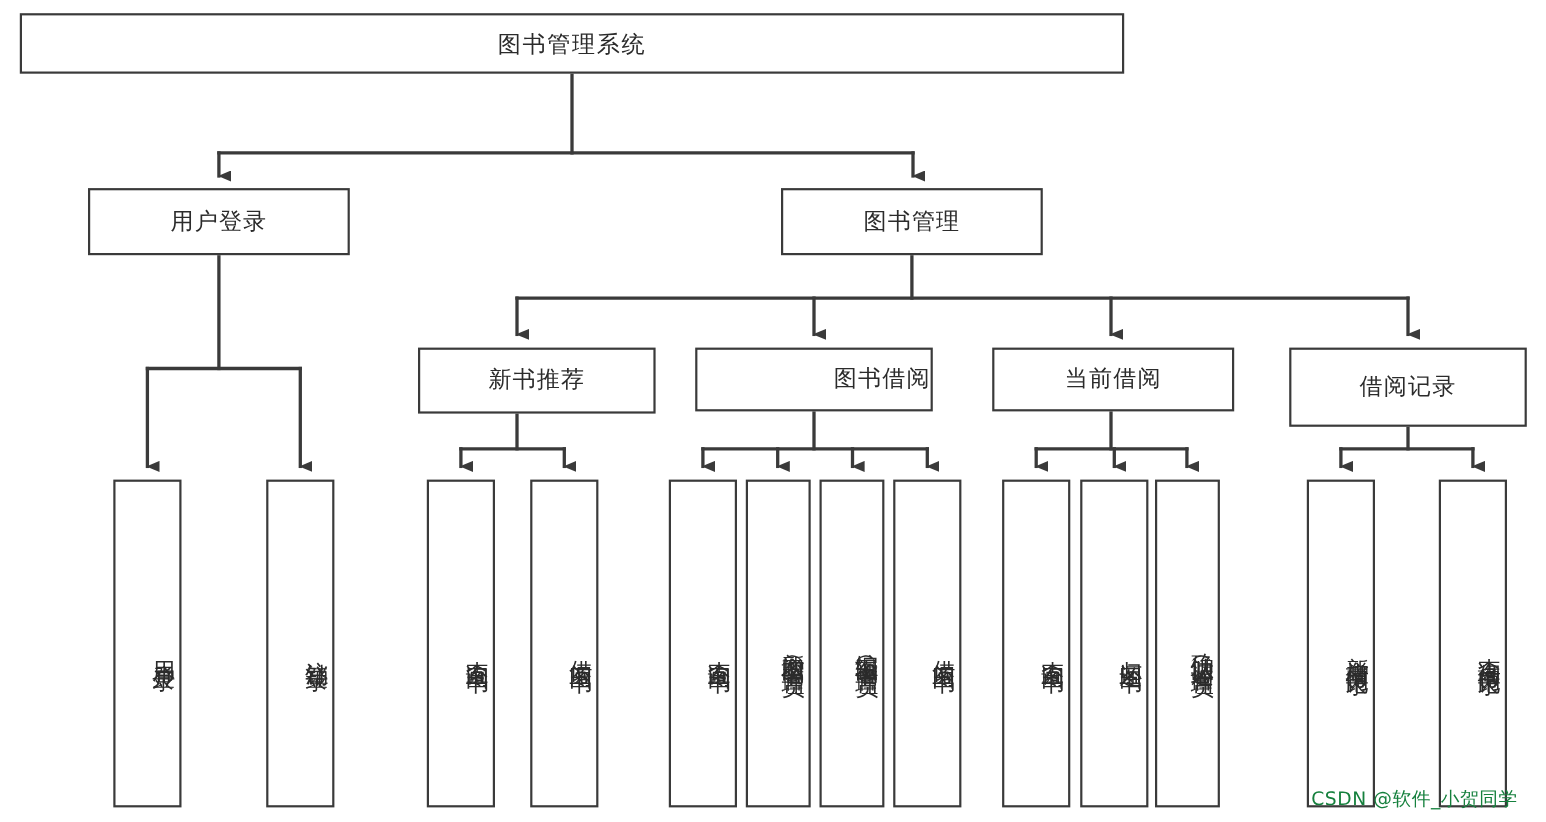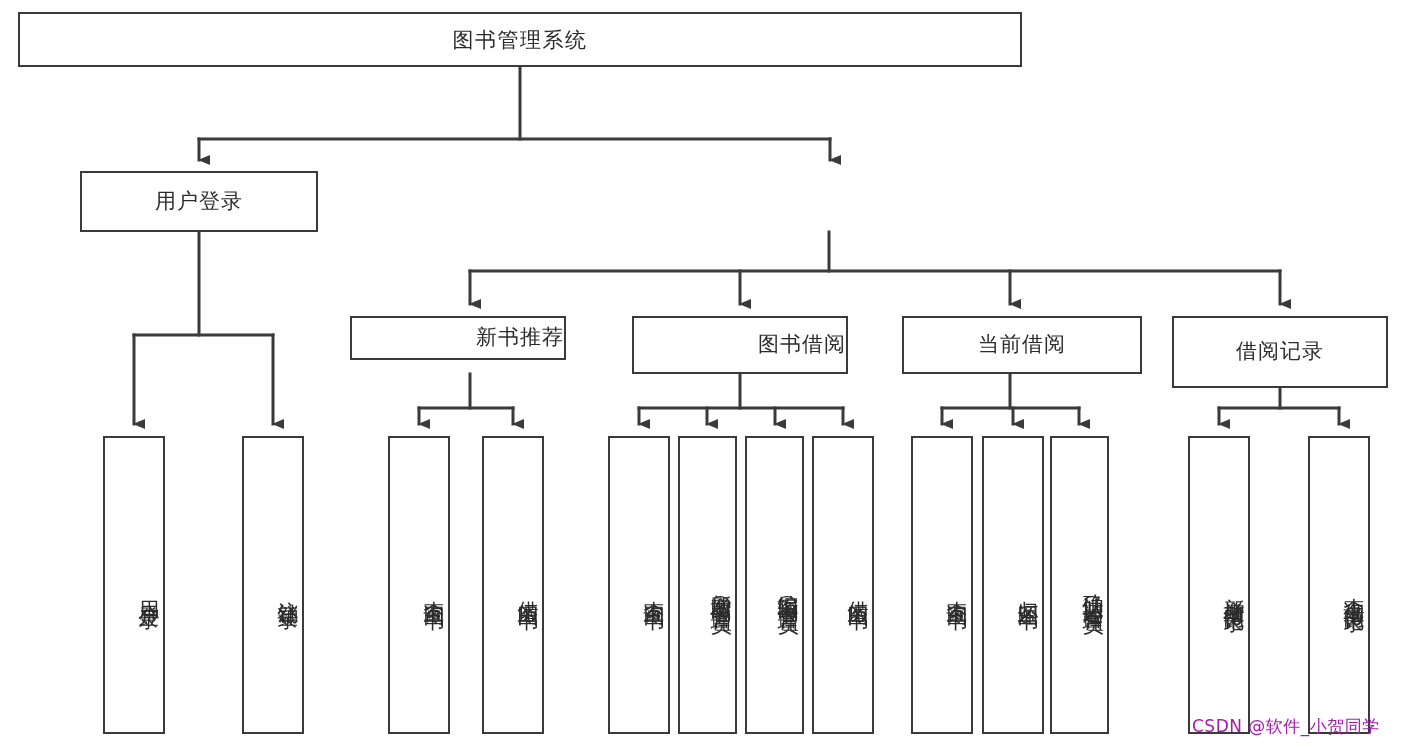--- a/index.html
+++ b/index.html
@@ -125,28 +125,31 @@
     </g>
   </svg>
 
   <div class="node node-root" style="left: 18px; top: 12px; width: 1004px; height: 55px;">
     <span>图书管理系统</span>
   </div>
 
   <div class="node node-h" style="left: 80px; top: 171px; width: 238px; height: 61px;">
     <span>用户登录</span>
   </div>
+  <div class="node node-h" style="left: 710px; top: 171px; width: 238px; height: 61px;">
+    <span>图书管理</span>
+  </div>
 
-  <div class="node node-h" style="left: 350px; top: 316px; width: 216px; height: 44px; justify-content: flex-end;">
+  <div class="node node-h" style="left: 380px; top: 316px; width: 216px; height: 60px;">
     <span>新书推荐</span>
   </div>
   <div class="node node-h" style="left: 632px; top: 316px; width: 216px; height: 58px; justify-content: flex-end;">
     <span>图书借阅</span>
   </div>
-  <div class="node node-h" style="left: 902px; top: 316px; width: 240px; height: 58px;">
+  <div class="node node-h" style="left: 902px; top: 316px; width: 220px; height: 58px;">
     <span>当前借阅</span>
   </div>
   <div class="node node-h" style="left: 1172px; top: 316px; width: 216px; height: 72px;">
     <span>借阅记录</span>
   </div>
 
   <div class="node node-v" style="left: 103px; top: 436px; width: 62px; height: 298px;">
     <span class="vlabel">用户登录</span>
   </div>
   <div class="node node-v" style="left: 242px; top: 436px; width: 62px; height: 298px;">
@@ -179,15 +182,15 @@
   <div class="node node-v" style="left: 1050px; top: 436px; width: 59px; height: 298px;">
     <span class="vlabel">确认归还（管理员）</span>
   </div>
   <div class="node node-v" style="left: 1188px; top: 436px; width: 62px; height: 298px;">
     <span class="vlabel">新增借阅记录</span>
   </div>
   <div class="node node-v" style="left: 1308px; top: 436px; width: 62px; height: 298px;">
     <span class="vlabel">查询借阅记录</span>
   </div>
 
-  <div class="watermark" style="left: 1192px; top: 715px; color: #a21caf;">CSDN @软件_小贺同学</div>
+  <div class="watermark" style="left: 1192px; top: 715px; color: #15803d;">CSDN @软件_小贺同学</div>
 
 </div>
 
 </body></html>

